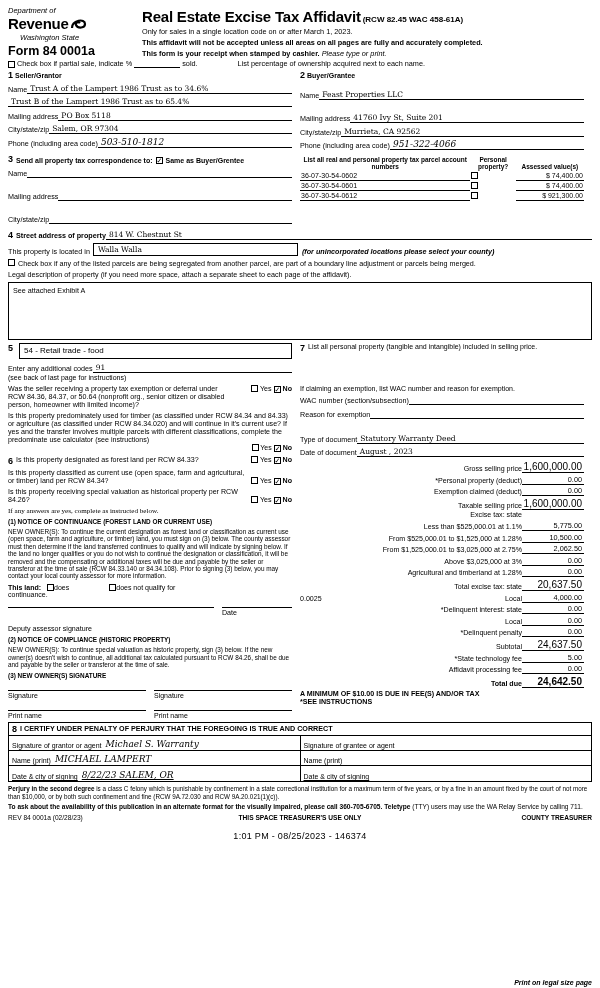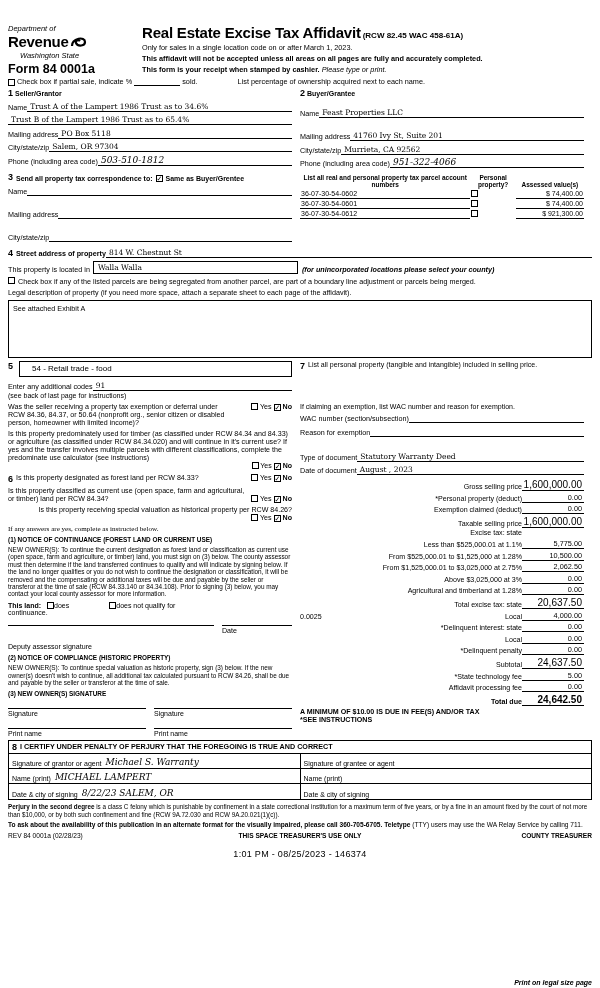--- a/index.html
+++ b/index.html
@@ -10,21 +10,21 @@
     background: #ffffff;
     font-family: "Liberation Sans", sans-serif;
     font-size: 7px;
     color: #000;
     position: relative;
     overflow: hidden;
   }
   .page { position: relative; width: 600px; height: 988px; padding: 0; }
 
   
-  .hdr { display: flex; align-items: flex-start; padding: 24px 8px 0 8px; }
+  .hdr { display: flex; align-items: flex-end; padding: 6px 8px 0 8px; }
   .hdr-left { width: 128px; }
   .dept { font-size: 7.5px; font-style: italic; }
   .revenue { font-size: 15px; font-weight: bold; letter-spacing: -0.3px; }
   .wa-state { font-size: 7.5px; font-style: italic; margin-left: 12px; }
   .form-no { font-size: 12.5px; font-weight: bold; margin-top: 2px; }
   .swirl { display:inline-block; width: 18px; height: 18px; vertical-align: -4px; }
   .hdr-right { flex: 1; padding-left: 6px; }
   .title { font-size: 15px; font-weight: bold; display:inline; letter-spacing:-0.2px; }
   .title-rcw { font-size: 8px; font-weight: bold; }
   .sub { font-size: 7.3px; margin-top: 2px; }
@@ -53,41 +53,41 @@
   .tbl .parcel { border-bottom:1px solid #000; font-family:"Liberation Sans",sans-serif; font-size:7px;}
   .tbl .amt { border-bottom:1px solid #000; text-align:right; font-size:7px; }
 
   
   .s4 { padding: 3px 8px 0 8px; font-size:7.2px; }
   .boxline { border:1px solid #000; height:13px; display:inline-block; vertical-align:-3px; position:relative;}
   .legal-box { border:1px solid #000; height: 58px; margin-top:3px; padding:3px 4px; font-size:7.2px; }
 
   
   .s5row { display:flex; padding:3px 8px 0 8px; gap:8px; }
-  .bigbox { border:1px solid #000; height:16px; padding:2px 12px; font-size:8px; }
+  .bigbox { border:1px solid #000; height:16px; padding:2px 4px; font-size:8px; }
   .qa { font-size:7.1px; margin-top:2px; display:flex; }
   .qa .q { flex:1; padding-right:4px; }
   .qa .yn { white-space:nowrap; width:52px; text-align:right; }
 
   .s6 { font-size:7.1px; }
   .notice { font-size:6.4px; line-height:1.16; margin-top:3px; }
   .notice b { font-weight:bold; }
 
   
   .taxrow { display:flex; align-items:flex-end; font-size:7.1px; margin-top:1.6px; }
   .taxrow .tl { flex:1; text-align:right; white-space:nowrap; }
   .taxrow .tv { width:62px; border-bottom:1px solid #000; text-align:right; padding-right:2px; font-size:7.3px;}
   .taxrow.big .tv { font-size:10px; }
 
   .s8 { border:1px solid #000; margin:3px 8px 0 8px; }
   .s8 .hdrline { font-weight:bold; font-size:7.2px; padding:1px 3px; border-bottom:1px solid #000;}
   .s8 .grid { display:flex; }
   .s8 .half { flex:1; }
   .s8 .fld { display:flex; align-items:flex-end; font-size:7px; padding:1px 3px; border-bottom:1px solid #000; height:15px;}
-  .s8 .fld:last-child { border-bottom:none; }
+  .s8 .fld:last-child { border-bottom:none;text-decoration:underline; }
   .s8 .half:first-child { border-right:1px solid #000; }
 
   .perj { font-size:6.3px; padding:3px 8px 0 8px; line-height:1.2; }
   .perj b { font-weight:bold; }
   .ask { font-size:6.6px; padding:3px 8px 0 8px; line-height:1.25; }
   .ask b { font-weight:bold; }
 
   .footer { display:flex; align-items:flex-end; padding:3px 8px 0 8px; font-size:6.6px; }
   .footer .rev { width:120px; }
   .footer .mid { flex:1; text-align:center; font-weight:bold; }
@@ -332,21 +332,21 @@
         </div>
         <div style="display:flex;align-items:flex-end;margin-top:3px;">
           <span style="flex:1;">Is this property classified as current use (open space, farm and agricultural, or timber) land per RCW 84.34?</span>
           <span style="white-space:nowrap;">
             <span class="cb"></span>
             <span>Yes</span>
             <span class="cb filled"></span>
             <span class="b">No</span>
           </span>
         </div>
-        <div style="display:flex;align-items:flex-end;margin-top:3px;flex-direction:column;">
+        <div style="display:flex;align-items:flex-end;margin-top:3px;">
           <span style="flex:1;">Is this property receiving special valuation as historical property per RCW 84.26?</span>
           <span style="white-space:nowrap;">
             <span class="cb"></span>
             <span>Yes</span>
             <span class="cb filled"></span>
             <span class="b">No</span>
           </span>
         </div>
         <div style="margin-top:3px;font-family:Liberation Serif, serif;">If any answers are yes, complete as instructed below.</div>
         <div class="notice"><b>(1) NOTICE OF CONTINUANCE (FOREST LAND OR CURRENT USE)</b></div>

